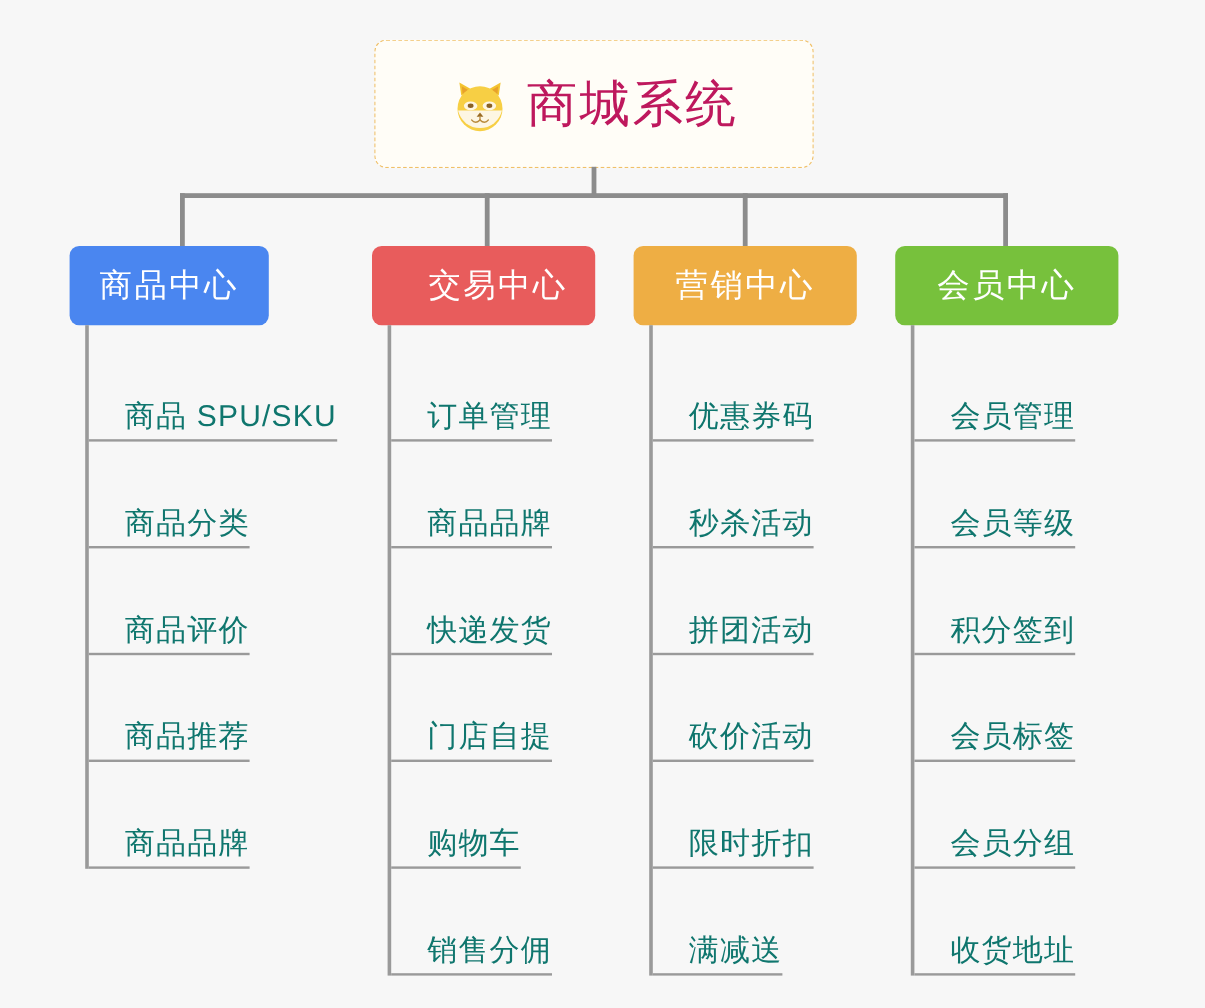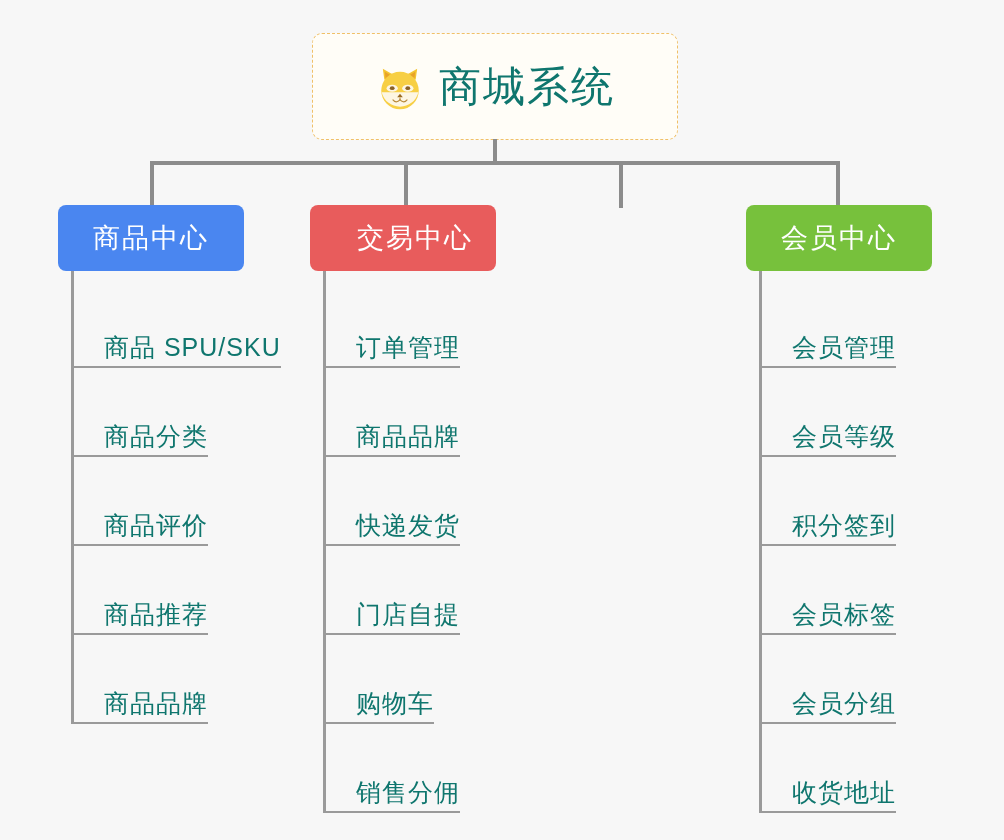--- a/index.html
+++ b/index.html
@@ -145,32 +145,32 @@
         <ellipse cx="22" cy="31" rx="3.1" ry="2.4" fill="#8a6124"></ellipse>
         <ellipse cx="42" cy="31" rx="3.1" ry="2.4" fill="#8a6124"></ellipse>
 
         <path d="M32 38 L28.4 42.6 L35.6 42.6 Z" fill="#9a6b22"></path>
 
         <path d="M32 43 L32 46" stroke="#b98a3a" stroke-width="1.4" fill="none"></path>
         <path d="M32 46 q-5 5 -9 0" stroke="#b98a3a" stroke-width="1.5" fill="none" stroke-linecap="round"></path>
         <path d="M32 46 q5 5 9 0" stroke="#b98a3a" stroke-width="1.5" fill="none" stroke-linecap="round"></path>
       </svg>
     </span>
-    <span class="root-title" style="color: #0f766e;">商城系统</span>
+    <span class="root-title" style="color: #be185d;">商城系统</span>
   </div>
 
   <div class="conn-root-stem" style="background: rgb(140, 140, 140);"></div>
   <div class="conn-hbar" style="background: rgb(140, 140, 140);"></div>
   <div class="conn-drop" style="left: 150px; background: rgb(140, 140, 140);"></div>
   <div class="conn-drop" style="left: 404px; background: rgb(140, 140, 140);"></div>
   <div class="conn-drop" style="left: 619px; background: rgb(140, 140, 140);"></div>
   <div class="conn-drop" style="left: 836px; background: rgb(140, 140, 140);"></div>
 
   <div class="column" style="left:58px; width:230px;">
-    <div class="cat-box" style="width: 186px; background: rgb(74, 134, 240);">
+    <div class="cat-box" style="width: 166px; background: rgb(74, 134, 240);">
       <span>商品中心</span>
     </div>
     <div class="leaf-list" style="border-left-color: rgb(154, 154, 154);">
       <div class="leaf-item" style="border-bottom-color: rgb(154, 154, 154);">
           <span class="leaf-label">商品 SPU/SKU</span>
         </div>
       <div class="leaf-item" style="border-bottom-color: rgb(154, 154, 154);">
           <span class="leaf-label">商品分类</span>
         </div>
       <div class="leaf-item" style="border-bottom-color: rgb(154, 154, 154);">
@@ -204,20 +204,45 @@
         </div>
       <div class="leaf-item" style="border-bottom-color: rgb(154, 154, 154);">
           <span class="leaf-label">购物车</span>
         </div>
       <div class="leaf-item" style="border-bottom-color: rgb(154, 154, 154);">
           <span class="leaf-label">销售分佣</span>
         </div>
     </div>
   </div>
 
+  <div class="column" style="left:528px; width:220px;">
+    <div class="cat-box" style="width: 186px; background: rgb(238, 174, 68);">
+      <span>营销中心</span>
+    </div>
+    <div class="leaf-list" style="border-left-color: rgb(154, 154, 154);">
+      <div class="leaf-item" style="border-bottom-color: rgb(154, 154, 154);">
+          <span class="leaf-label">优惠券码</span>
+        </div>
+      <div class="leaf-item" style="border-bottom-color: rgb(154, 154, 154);">
+          <span class="leaf-label">秒杀活动</span>
+        </div>
+      <div class="leaf-item" style="border-bottom-color: rgb(154, 154, 154);">
+          <span class="leaf-label">拼团活动</span>
+        </div>
+      <div class="leaf-item" style="border-bottom-color: rgb(154, 154, 154);">
+          <span class="leaf-label">砍价活动</span>
+        </div>
+      <div class="leaf-item" style="border-bottom-color: rgb(154, 154, 154);">
+          <span class="leaf-label">限时折扣</span>
+        </div>
+      <div class="leaf-item" style="border-bottom-color: rgb(154, 154, 154);">
+          <span class="leaf-label">满减送</span>
+        </div>
+    </div>
+  </div>
 
   <div class="column" style="left:746px; width:220px;">
     <div class="cat-box" style="width: 186px; background: rgb(119, 193, 60);">
       <span>会员中心</span>
     </div>
     <div class="leaf-list" style="border-left-color: rgb(154, 154, 154);">
       <div class="leaf-item" style="border-bottom-color: rgb(154, 154, 154);">
           <span class="leaf-label">会员管理</span>
         </div>
       <div class="leaf-item" style="border-bottom-color: rgb(154, 154, 154);">

